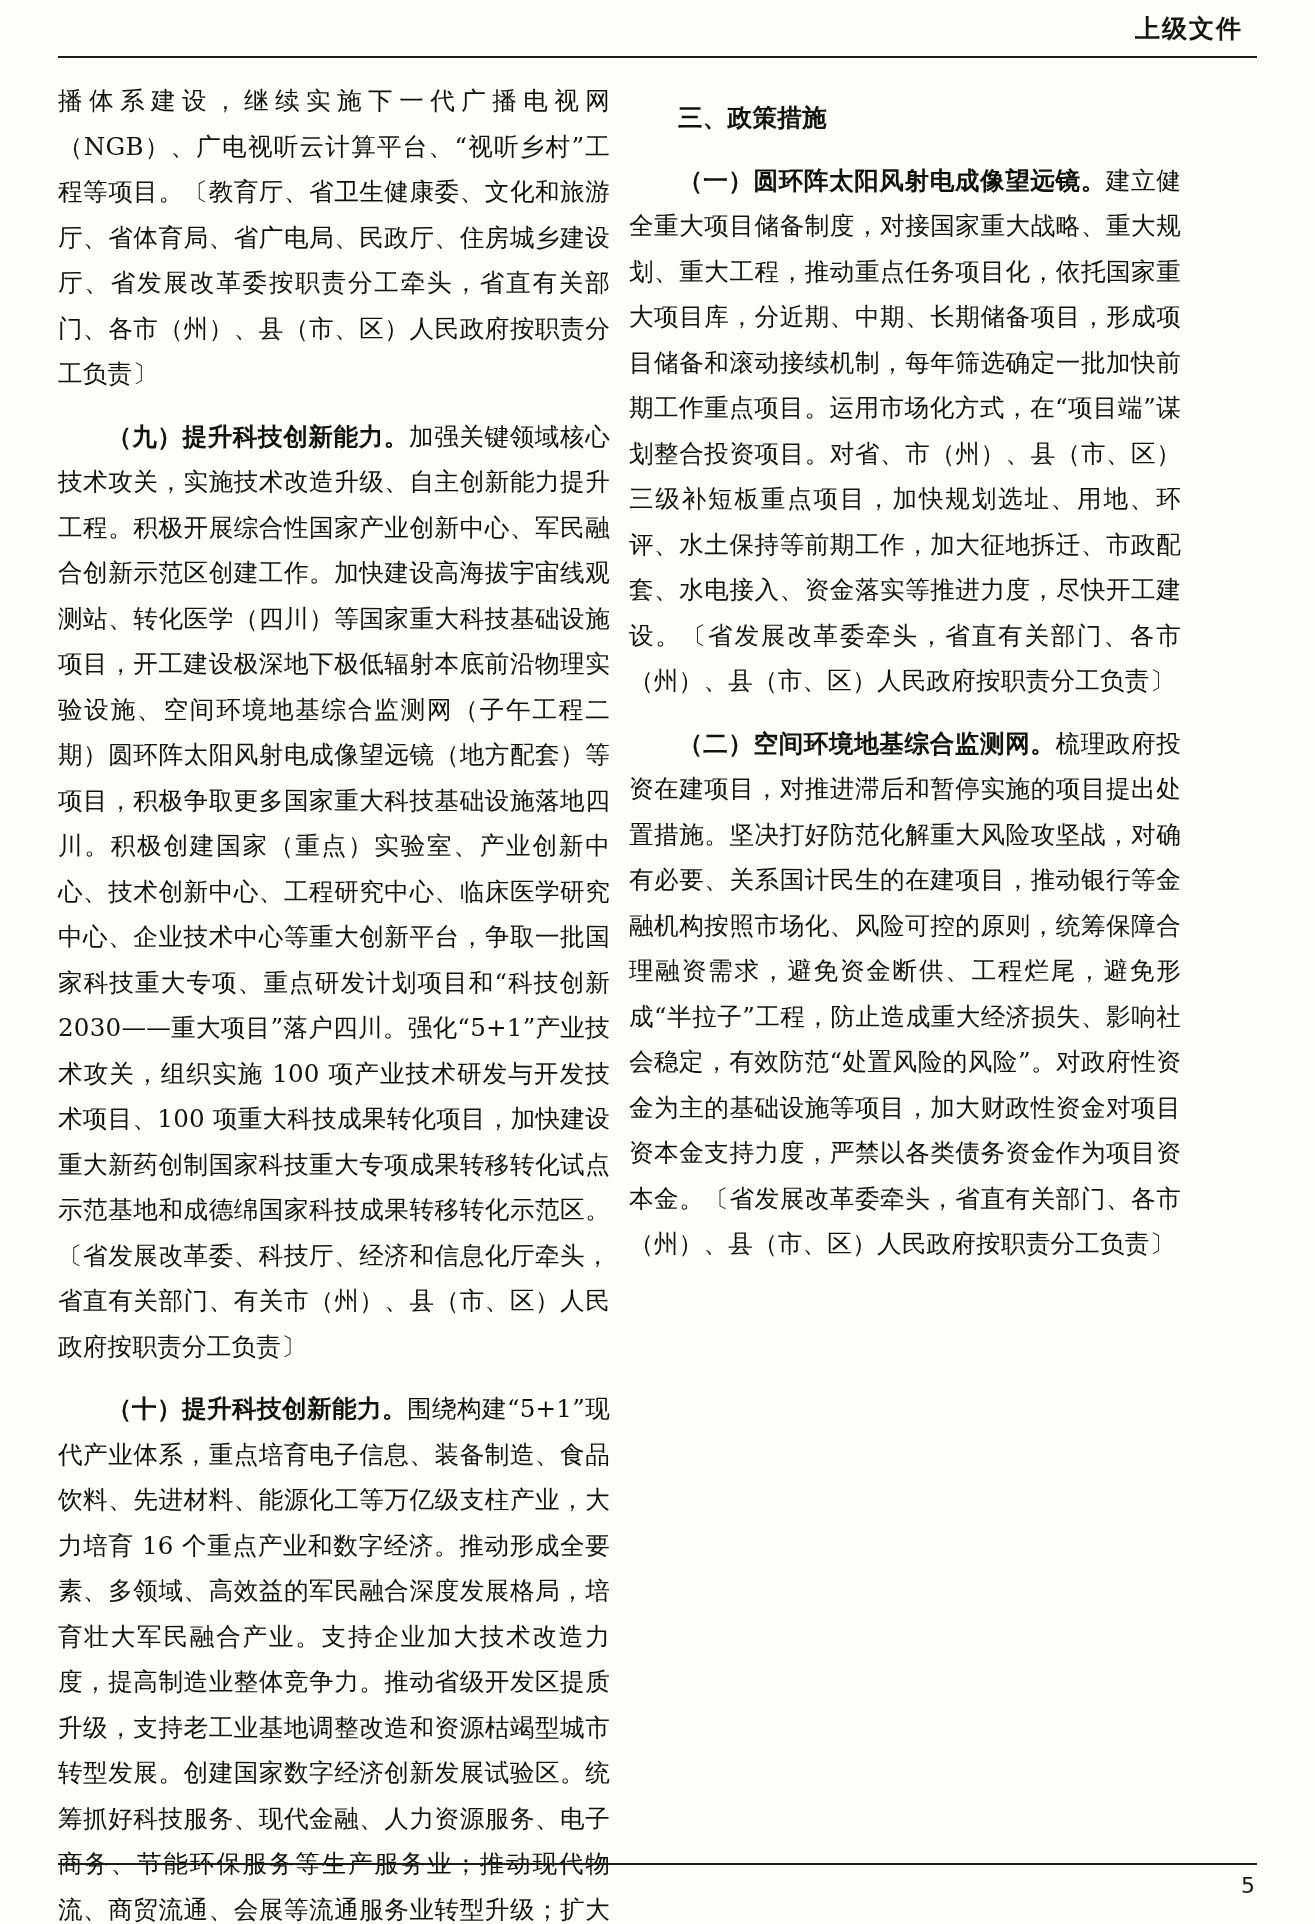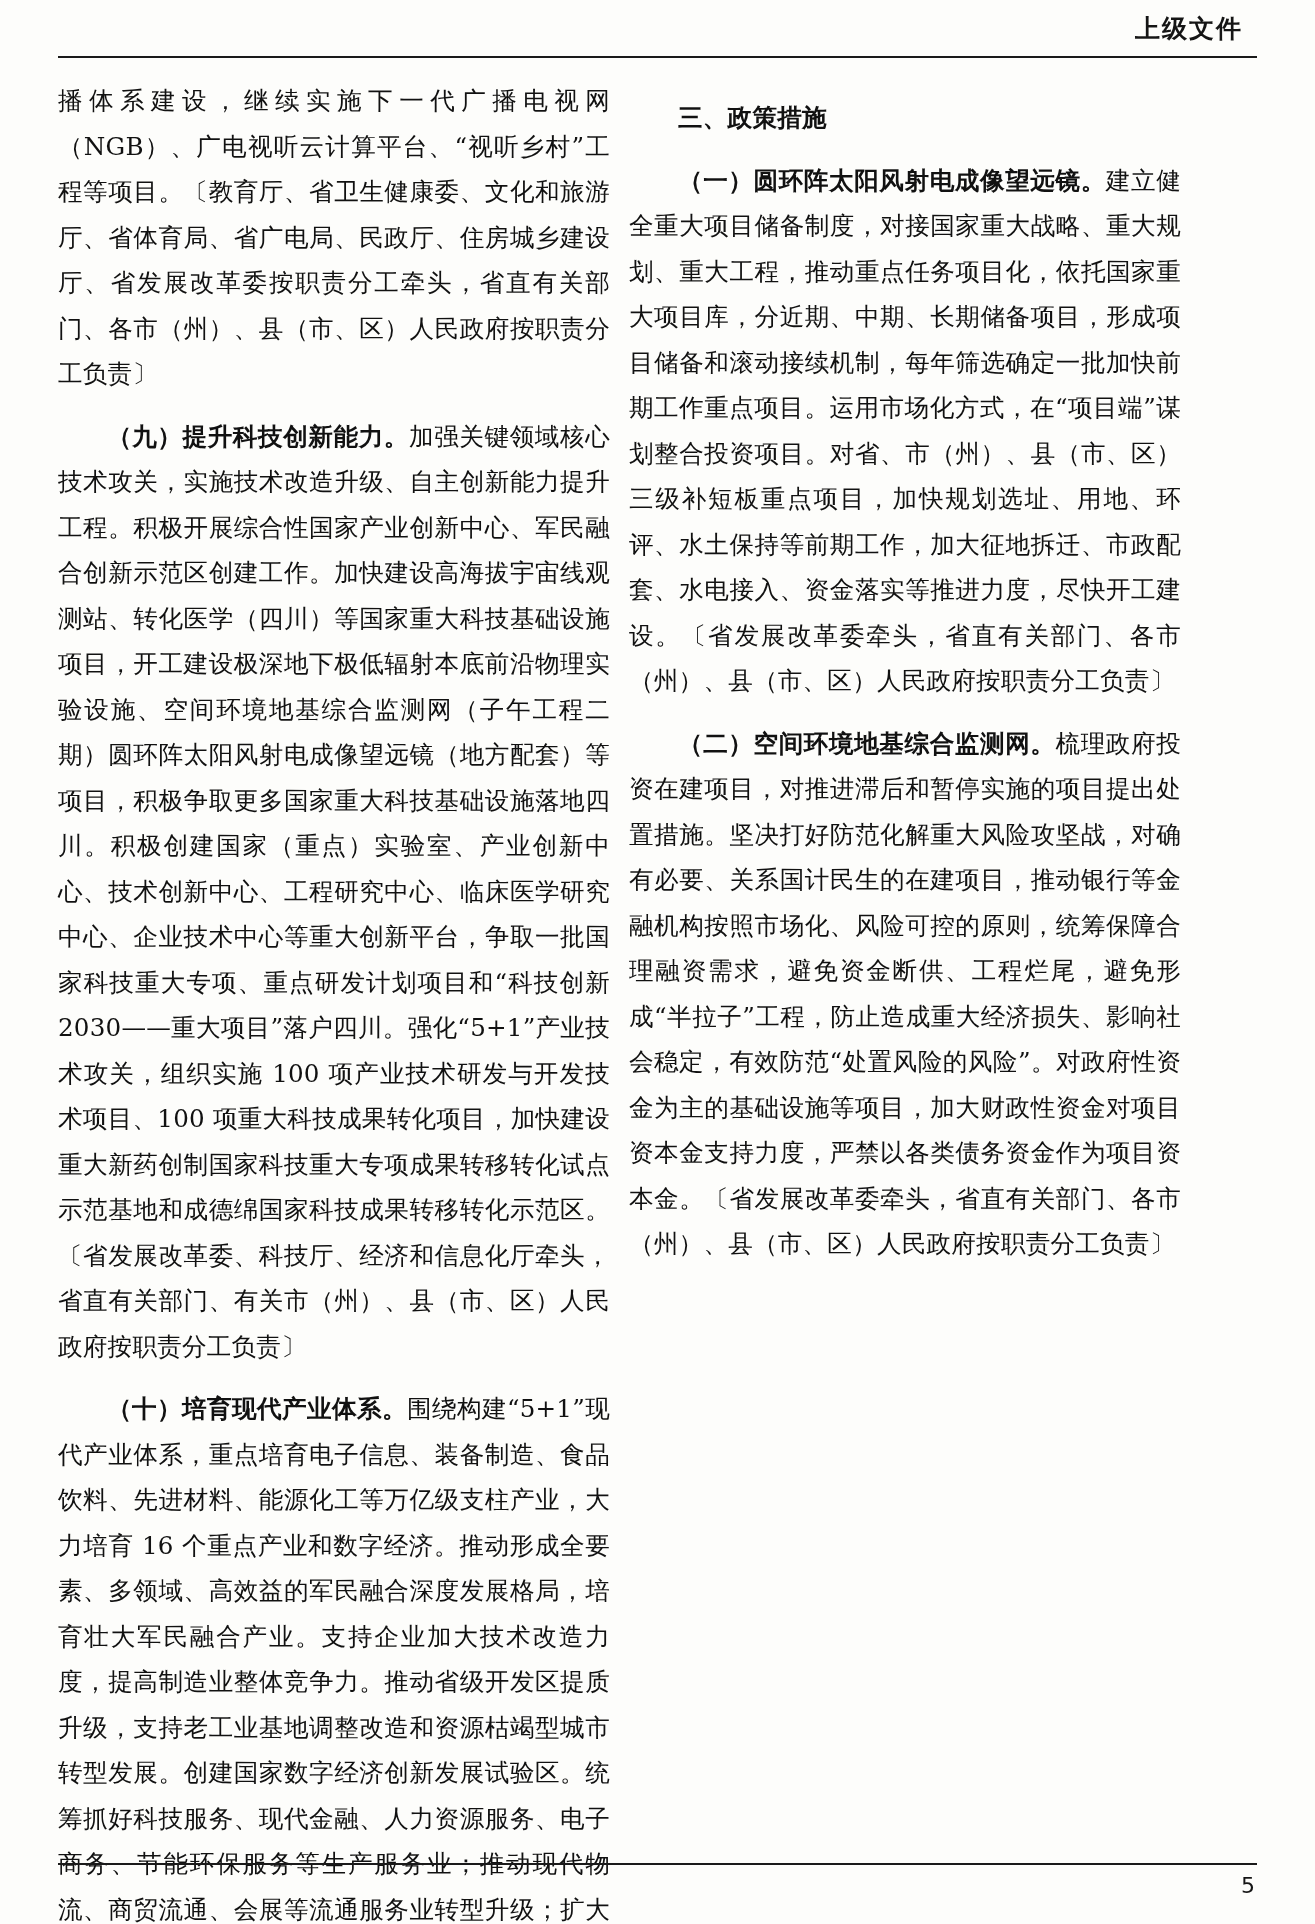--- a/index.html
+++ b/index.html
@@ -98,21 +98,21 @@
 
   <div class="header">
     <div class="header-title">上级文件</div>
   </div>
   <div class="rule-top"></div>
 
   <div class="columns">
     <div class="col" id="col-0">
         <p class=""><span>播体系建设，继续实施下一代广播电视网（NGB）、广电视听云计算平台、“视听乡村”工程等项目。〔教育厅、省卫生健康委、文化和旅游厅、省体育局、省广电局、民政厅、住房城乡建设厅、省发展改革委按职责分工牵头，省直有关部门、各市（州）、县（市、区）人民政府按职责分工负责〕</span></p>
         <p class="ind"><span class="bk">（九）提升科技创新能力。</span><span>加强关键领域核心技术攻关，实施技术改造升级、自主创新能力提升工程。积极开展综合性国家产业创新中心、军民融合创新示范区创建工作。加快建设高海拔宇宙线观测站、转化医学（四川）等国家重大科技基础设施项目，开工建设极深地下极低辐射本底前沿物理实验设施、空间环境地基综合监测网（子午工程二期）圆环阵太阳风射电成像望远镜（地方配套）等项目，积极争取更多国家重大科技基础设施落地四川。积极创建国家（重点）实验室、产业创新中心、技术创新中心、工程研究中心、临床医学研究中心、企业技术中心等重大创新平台，争取一批国家科技重大专项、重点研发计划项目和“科技创新 2030——重大项目”落户四川。强化“5+1”产业技术攻关，组织实施 100 项产业技术研发与开发技术项目、100 项重大科技成果转化项目，加快建设重大新药创制国家科技重大专项成果转移转化试点示范基地和成德绵国家科技成果转移转化示范区。〔省发展改革委、科技厅、经济和信息化厅牵头，省直有关部门、有关市（州）、县（市、区）人民政府按职责分工负责〕</span></p>
-        <p class="ind"><span class="bk">（十）培育现代产业体系。</span><span>围绕构建“5+1”现代产业体系，重点培育电子信息、装备制造、食品饮料、先进材料、能源化工等万亿级支柱产业，大力培育 16 个重点产业和数字经济。推动形成全要素、多领域、高效益的军民融合深度发展格局，培育壮大军民融合产业。支持企业加大技术改造力度，提高制造业整体竞争力。推动省级开发区提质升级，支持老工业基地调整改造和资源枯竭型城市转型发展。创建国家数字经济创新发展试验区。统筹抓好科技服务、现代金融、人力资源服务、电子商务、节能环保服务等生产服务业；推动现代物流、商贸流通、会展等流通服务业转型升级；扩大文化创意、健康服务、养</span></p>
+        <p class="ind"><span class="bk">（十）提升科技创新能力。</span><span>围绕构建“5+1”现代产业体系，重点培育电子信息、装备制造、食品饮料、先进材料、能源化工等万亿级支柱产业，大力培育 16 个重点产业和数字经济。推动形成全要素、多领域、高效益的军民融合深度发展格局，培育壮大军民融合产业。支持企业加大技术改造力度，提高制造业整体竞争力。推动省级开发区提质升级，支持老工业基地调整改造和资源枯竭型城市转型发展。创建国家数字经济创新发展试验区。统筹抓好科技服务、现代金融、人力资源服务、电子商务、节能环保服务等生产服务业；推动现代物流、商贸流通、会展等流通服务业转型升级；扩大文化创意、健康服务、养</span></p>
       </div>
     <div class="col" id="col-1">
         <p class="ind"><span class="bk">三、政策措施</span></p>
         <p class="ind"><span class="bk">（一）圆环阵太阳风射电成像望远镜。</span><span>建立健全重大项目储备制度，对接国家重大战略、重大规划、重大工程，推动重点任务项目化，依托国家重大项目库，分近期、中期、长期储备项目，形成项目储备和滚动接续机制，每年筛选确定一批加快前期工作重点项目。运用市场化方式，在“项目端”谋划整合投资项目。对省、市（州）、县（市、区）三级补短板重点项目，加快规划选址、用地、环评、水土保持等前期工作，加大征地拆迁、市政配套、水电接入、资金落实等推进力度，尽快开工建设。〔省发展改革委牵头，省直有关部门、各市（州）、县（市、区）人民政府按职责分工负责〕</span></p>
         <p class="ind"><span class="bk">（二）空间环境地基综合监测网。</span><span>梳理政府投资在建项目，对推进滞后和暂停实施的项目提出处置措施。坚决打好防范化解重大风险攻坚战，对确有必要、关系国计民生的在建项目，推动银行等金融机构按照市场化、风险可控的原则，统筹保障合理融资需求，避免资金断供、工程烂尾，避免形成“半拉子”工程，防止造成重大经济损失、影响社会稳定，有效防范“处置风险的风险”。对政府性资金为主的基础设施等项目，加大财政性资金对项目资本金支持力度，严禁以各类债务资金作为项目资本金。〔省发展改革委牵头，省直有关部门、各市（州）、县（市、区）人民政府按职责分工负责〕</span></p>
       </div>
   </div>
 
   <div class="footer">
     <div class="rule-bottom"></div>

